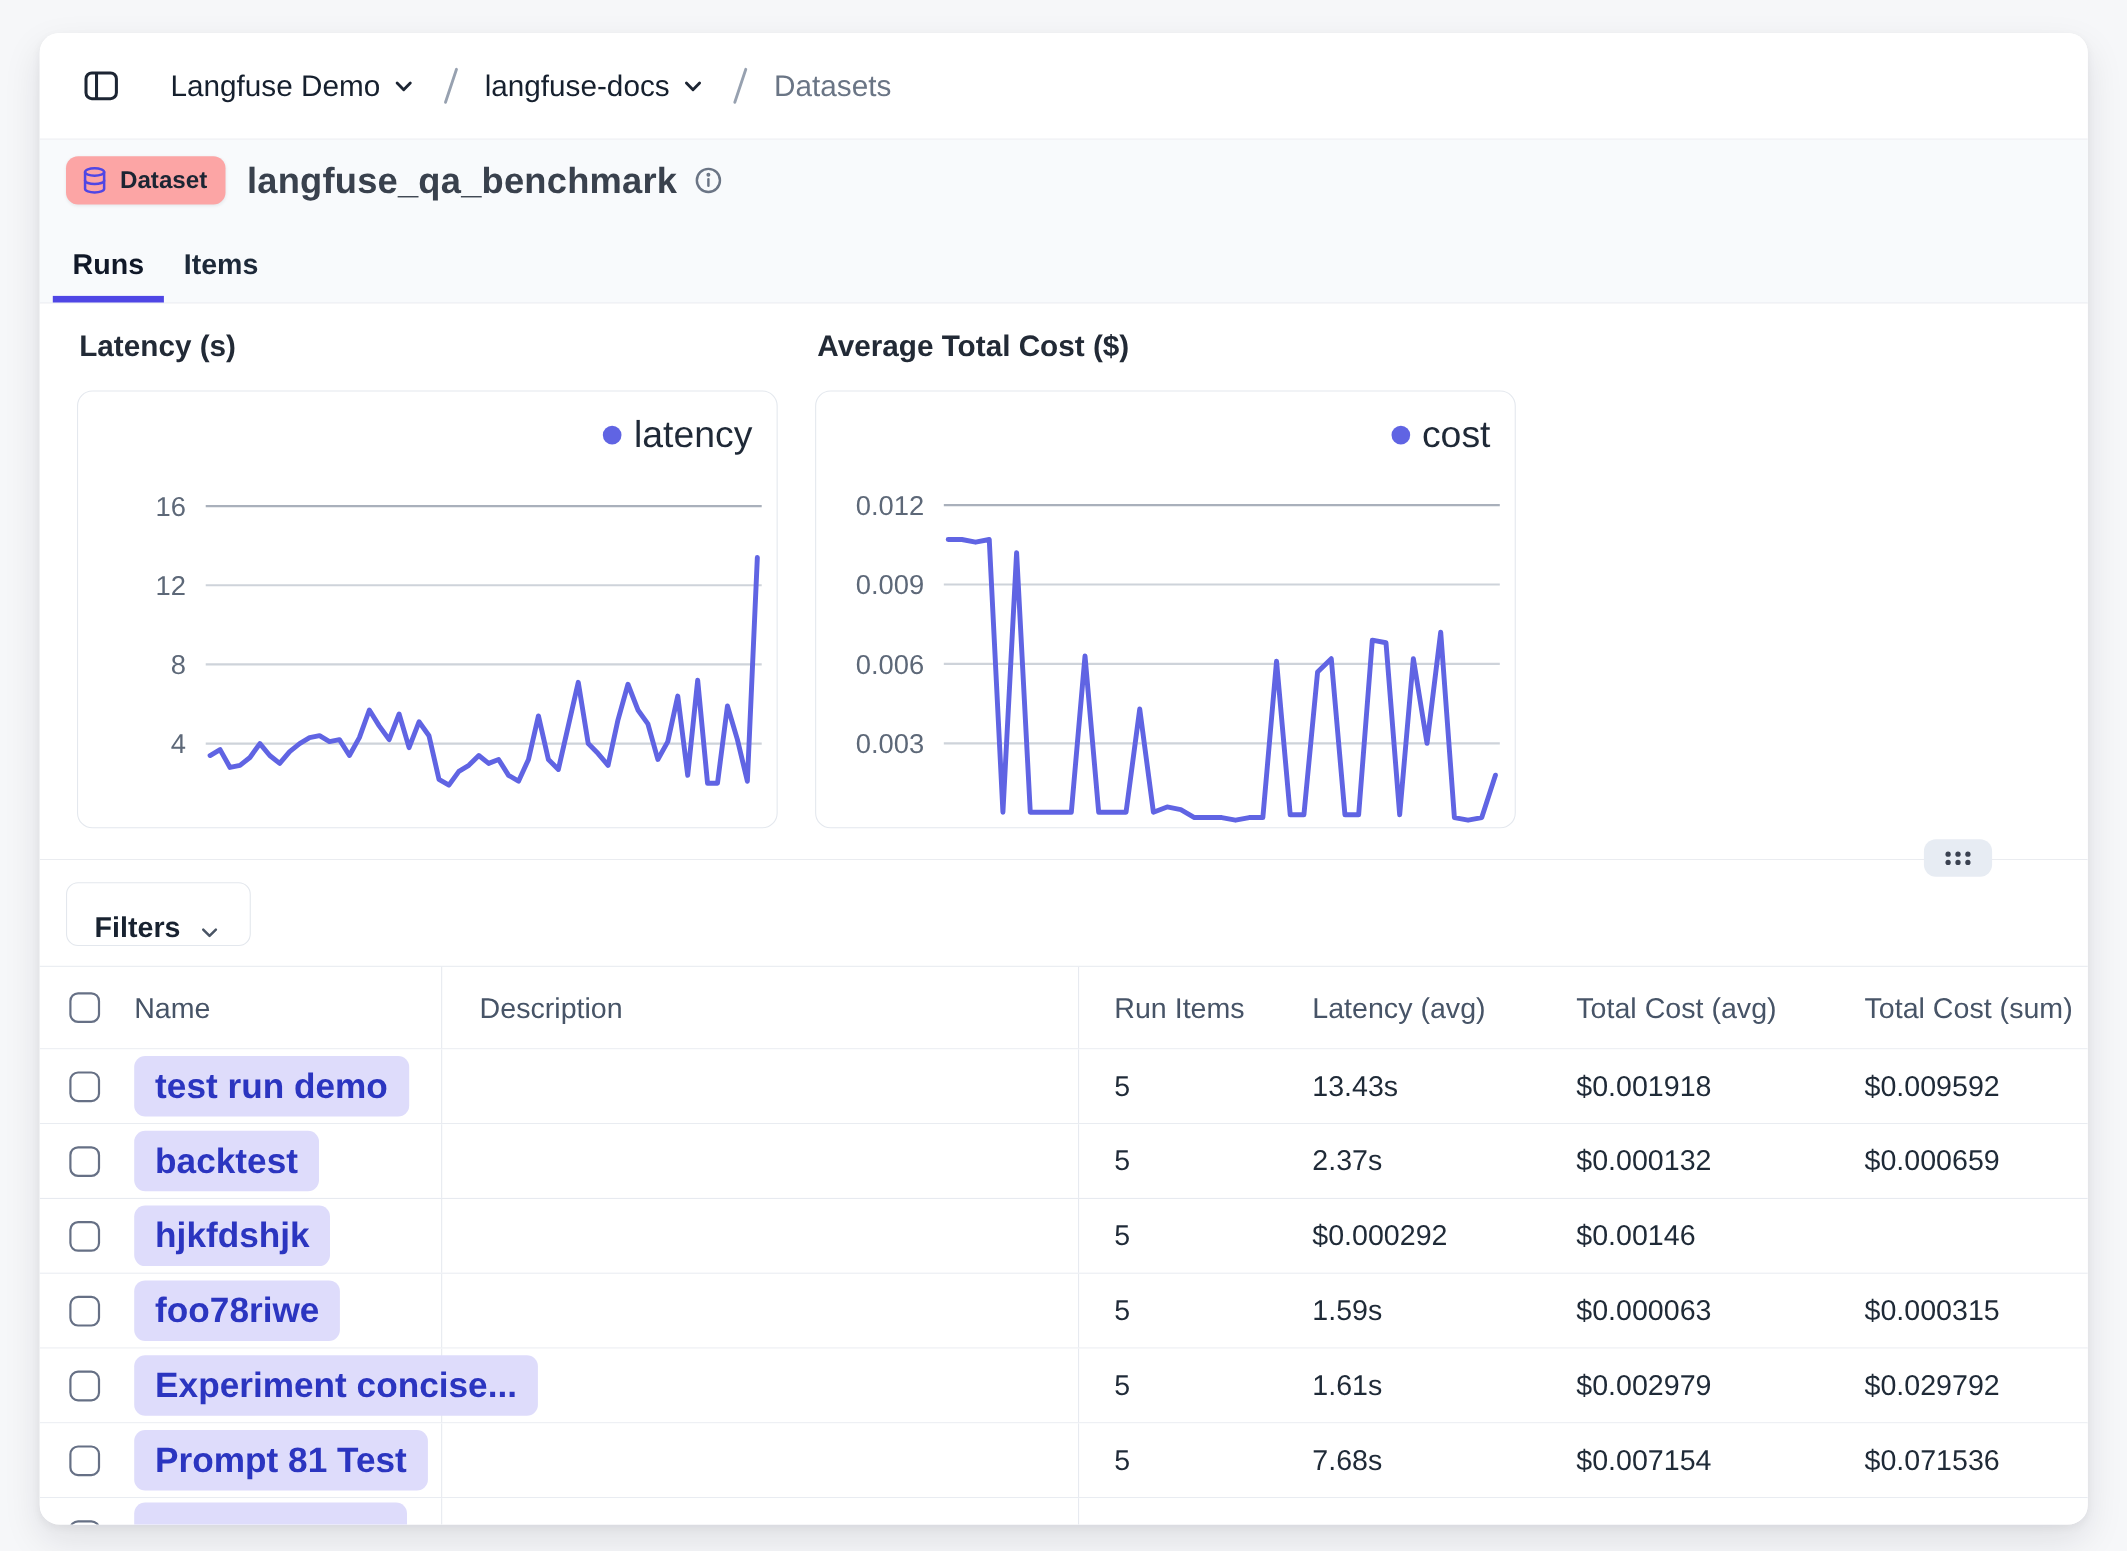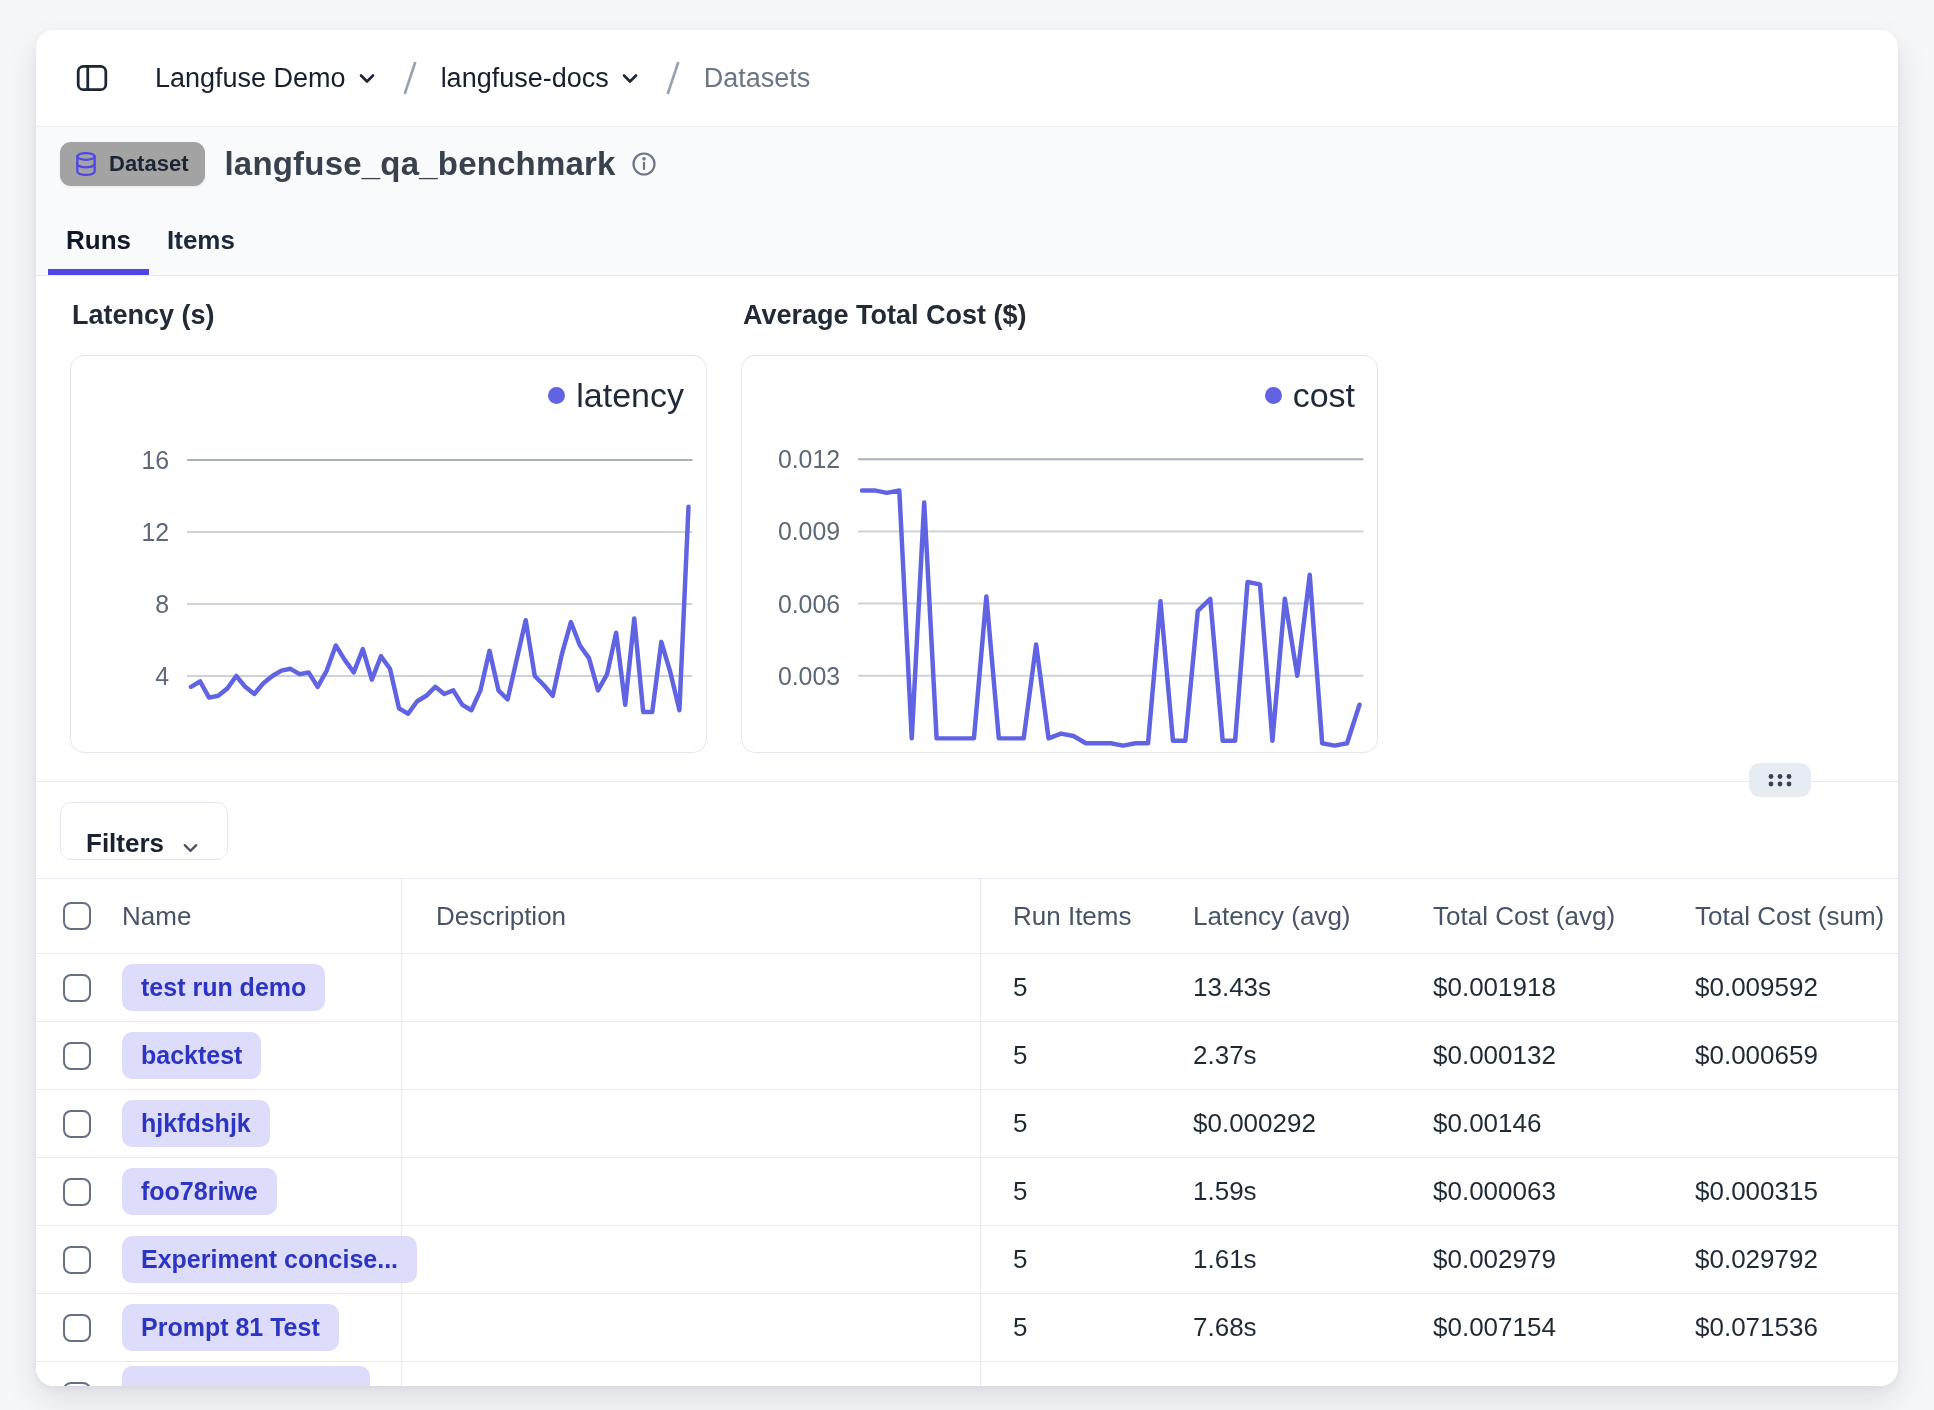--- a/index.html
+++ b/index.html
@@ -9,21 +9,21 @@
   
   .topbar{height:96px;display:flex;align-items:center;padding-left:39px;border-bottom:1.5px solid #e8eaef;background:#fff;}
   .panel-icon{width:34px;height:34px;margin-right:46px;display:flex;align-items:center;justify-content:center;cursor:pointer;}
   .crumb{font-size:27px;font-weight:400;color:#16202e;display:flex;align-items:center;gap:9px;cursor:pointer;}
   .crumb.muted{color:#6a7585;font-weight:500;cursor:default;}
   .chev{width:24px;height:24px;}
   .slash{margin:0 19px;display:flex;align-items:center;}
   
   .meta{background:#f8fafc;border-bottom:1.5px solid #e8eaef;height:148px;display:flex;flex-direction:column;}
   .meta-row{display:flex;align-items:center;padding-left:24px;margin-top:15px;}
-  .ds-badge{display:inline-flex;align-items:center;gap:10px;background:#a3a3a3;border-radius:11px;padding:9px 17px 9px 13px;
+  .ds-badge{display:inline-flex;align-items:center;gap:10px;background:#fca5a5;border-radius:11px;padding:9px 17px 9px 13px;
     box-shadow:0 1px 3px rgba(16,24,40,.08);}
   .ds-badge-label{font-size:22px;font-weight:700;color:#1b2533;}
   .page-title{margin-left:19px;font-size:33px;font-weight:700;color:#39414d;letter-spacing:.2px;}
   .info-ic{margin-left:14px;display:flex;align-items:center;cursor:pointer;}
   .tabs{display:flex;margin-top:auto;padding-left:12px;}
   .tab{font-size:26px;font-weight:600;color:#101828;padding:0 18px 13px;cursor:pointer;border-bottom:6px solid transparent;}
   .tab.active{border-bottom-color:#4f46e5;}
   .tab.inactive{color:#1d2939;}
   
   .charts{padding:24px 34px 28px;border-bottom:1.5px solid #e8eaef;display:flex;gap:34px;background:#fff;}
@@ -46,21 +46,21 @@
   .trow{display:grid;grid-template-columns:86px 280px 579px 212px 240px 262px 1fr;align-items:stretch;
     border-bottom:1.5px solid #e7eaf0;height:67px;background:#fff;}
   .trow.thead{height:74px;}
   .cell{display:flex;align-items:center;font-size:26px;color:#1f2a37;}
   .thead .cell{color:#475467;font-weight:500;}
   .c-select{padding-left:27px;}
   .c-name{border-right:1.5px solid #e7eaf0;}
   .c-desc{border-right:1.5px solid #e7eaf0;padding-left:34px;}
   .c-runitems{padding-left:32px;}
   .checkbox{width:28px;height:28px;border:2.2px solid #667085;border-radius:8px;background:#fff;cursor:pointer;box-sizing:border-box;}
-  .pill{display:inline-block;background:#dedcfb;color:#2b35c0;font-size:25px;font-weight:700;
+  .pill{display:inline-block;background:#dedcfb;color:#2b35c0;font-size:32px;font-weight:700;
     padding:9px 19px;border-radius:10px;cursor:pointer;white-space:nowrap;}
   .pill-stub{min-width:210px;min-height:42px;}
 </style>
 </head>
 <body>
 
 <div class="card">
 
   <header class="topbar">
     <span class="panel-icon">

